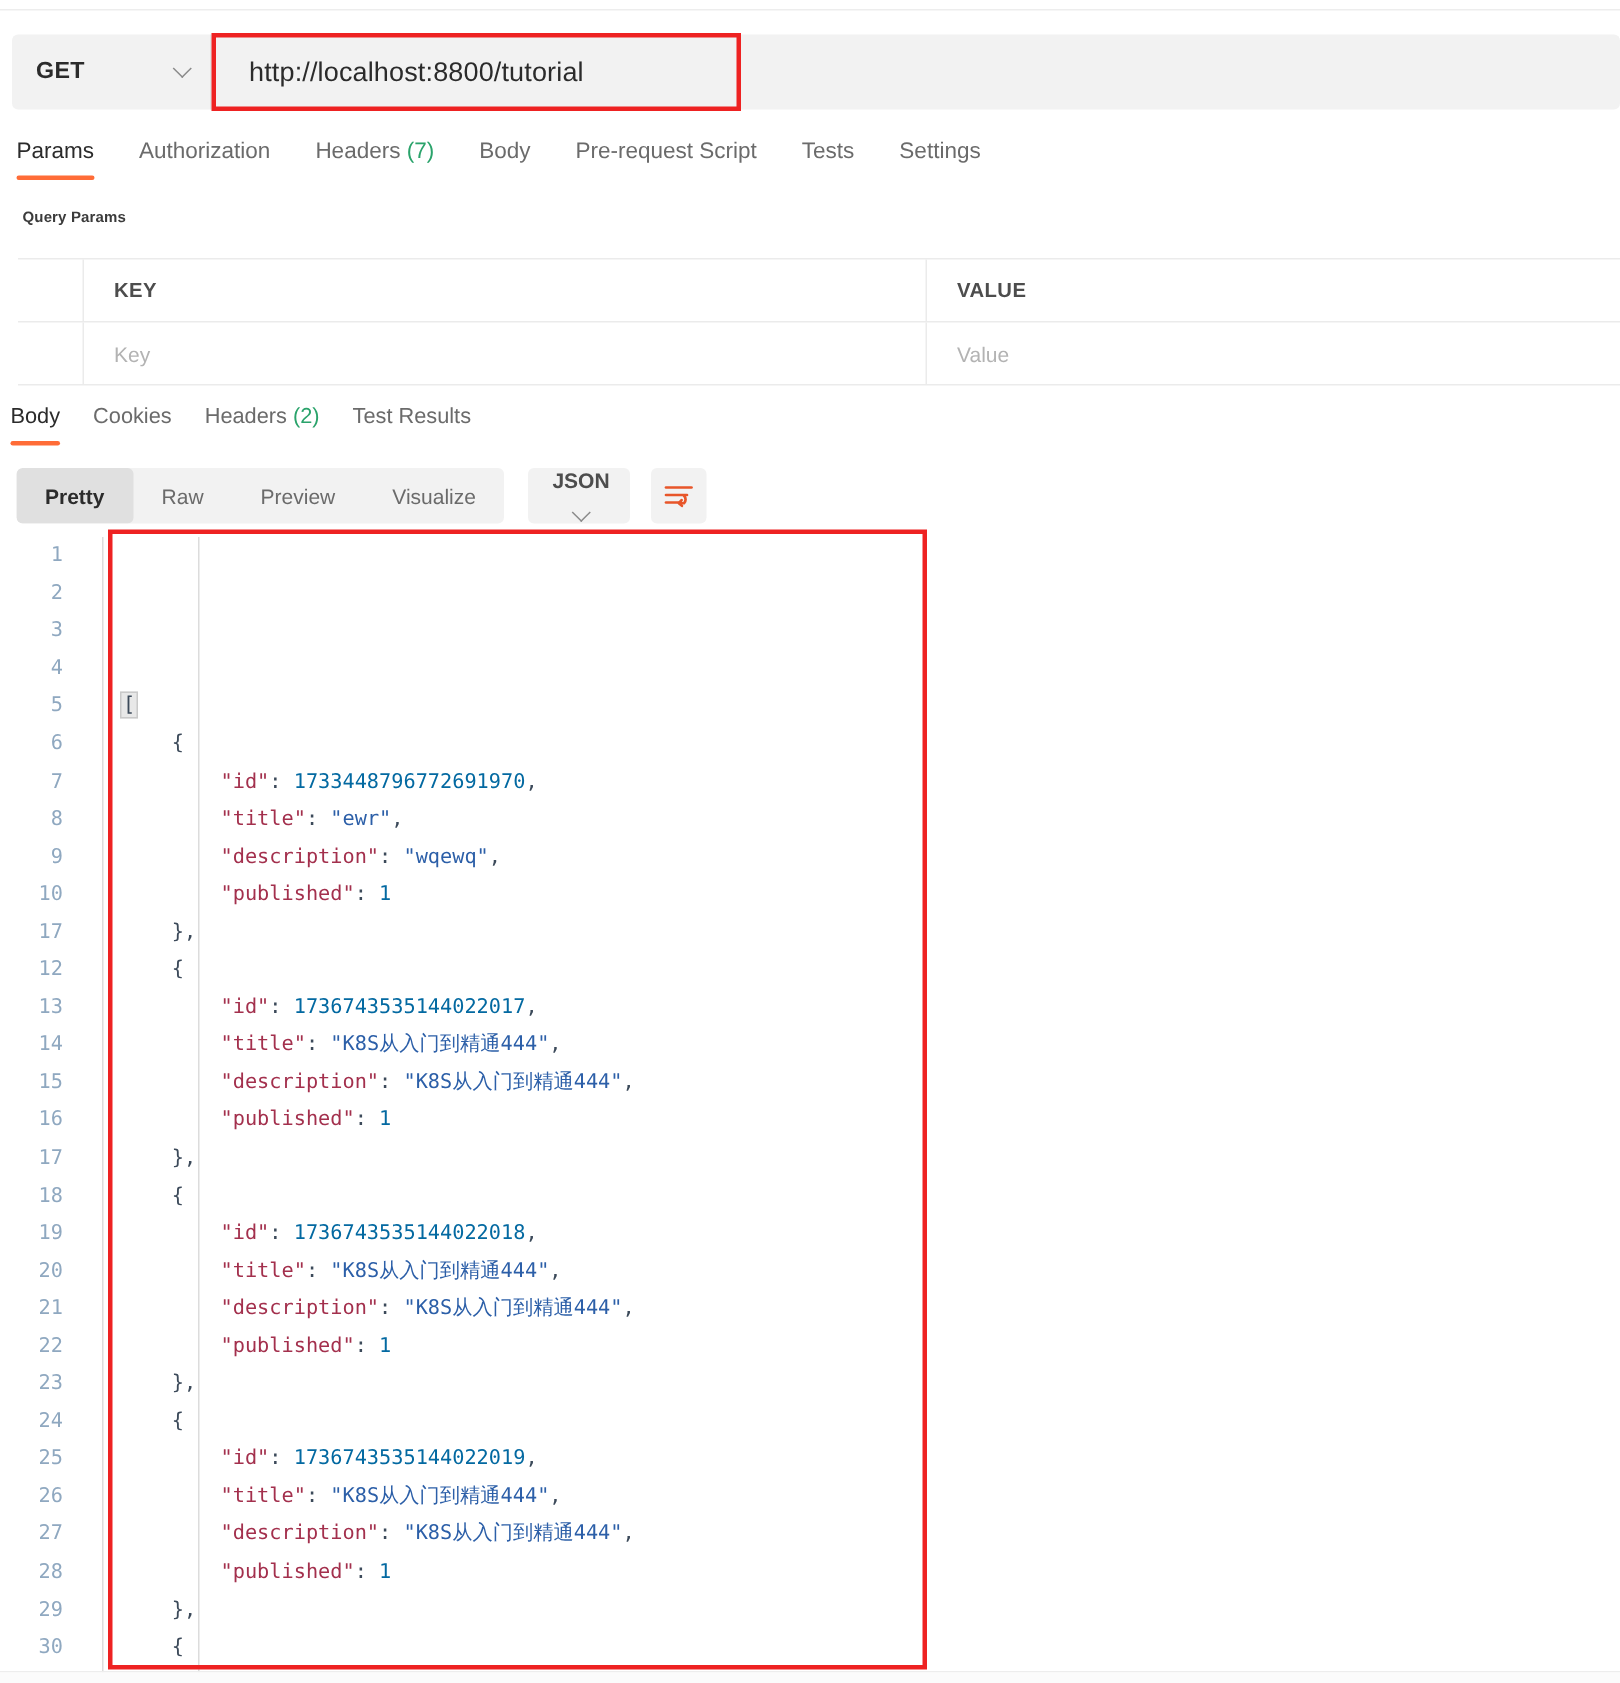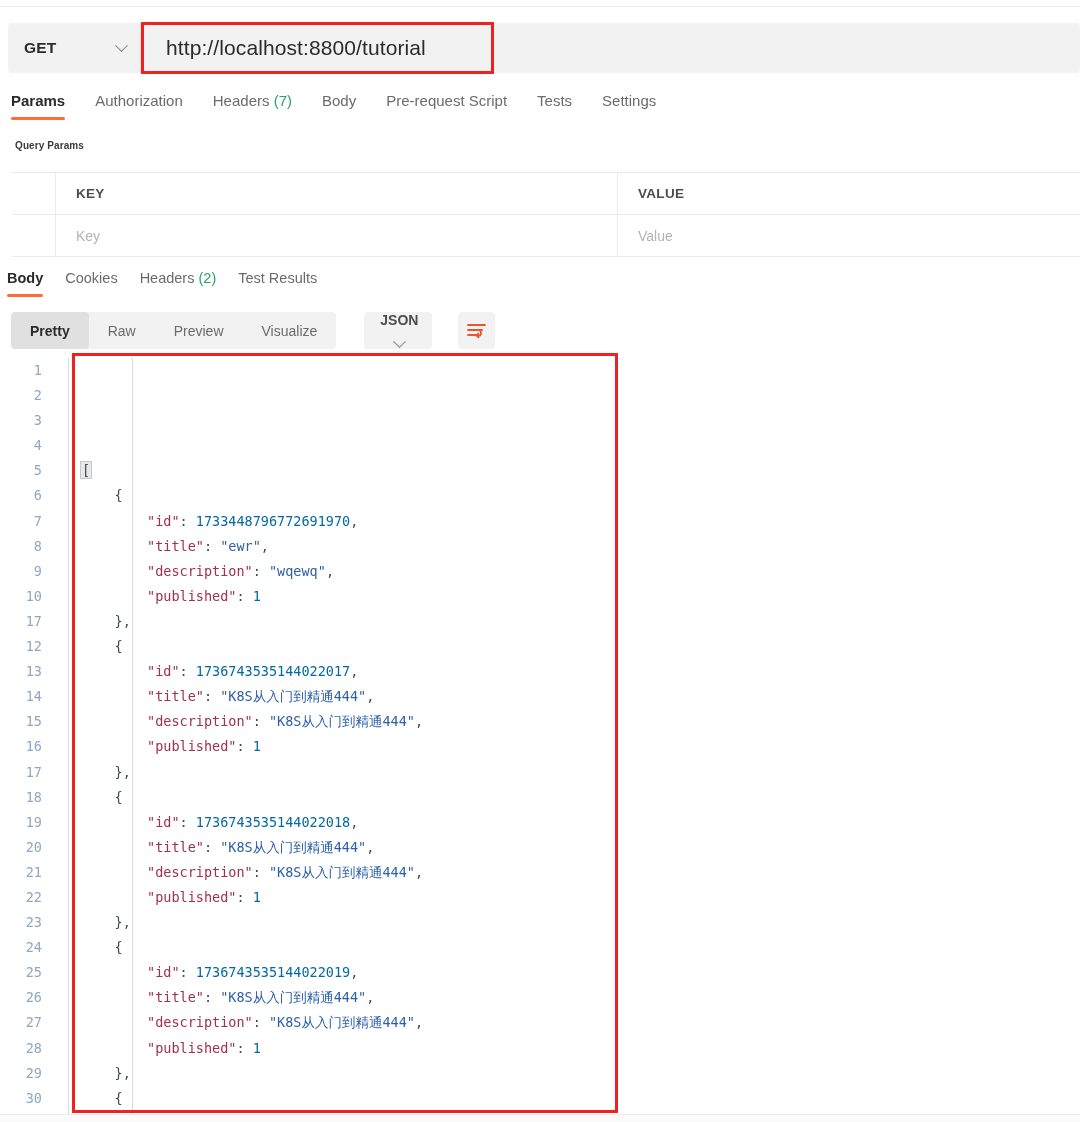--- a/index.html
+++ b/index.html
@@ -50,21 +50,21 @@
     display: inline-block;
     width: 9px; height: 9px;
     border-right: 1.6px solid #8a8a8a;
     border-bottom: 1.6px solid #8a8a8a;
     transform: rotate(45deg) translate(-2px,-2px);
   }
   .url-input {
     flex: 1;
     display: flex; align-items: center;
     padding-left: 25px;
-    font-size: 21px;
+    font-size: 18px;
     color: #2b2b2b;
     letter-spacing: .1px;
   }
 
   
   .redbox {
     position: absolute;
     border: 3px solid #ee2222;
     pointer-events: none;
     background: transparent;
@@ -81,21 +81,21 @@
     padding-left: 11px;
   }
   .tab {
     position: relative;
     font-size: 15px;
     color: #6b6b6b;
     padding: 2px 0 11px 0;
     margin-right: 30px;
     white-space: nowrap;
   }
-  .tab.active { color: #2b2b2b; font-weight: bold; }
+  .tab.active { color: #2b2b2b; font-weight: normal; }
   .tab.active::after {
     content: "";
     position: absolute; left: 0; right: 0; bottom: 0;
     height: 3px;
     background: #ff6c37;
     border-radius: 2px;
   }
   .tab .count { color: #2aa36b; }
 
   
@@ -137,21 +137,21 @@
     position: absolute; left: 0; top: 268px;
     width: 1080px; height: 36px;
     display: flex; align-items: flex-start;
     padding-left: 7px;
   }
   .resp-tabs .tab { margin-right: 22px; font-size: 14.5px; }
 
   
   .body-toolbar {
     position: absolute; left: 11px; top: 312px;
-    display: flex; align-items: center; gap: 18px;
+    display: flex; align-items: center; gap: 6px;
   }
   .seg-group {
     display: flex;
     background: #f2f2f2;
     border-radius: 4px;
     height: 37px;
     overflow: hidden;
   }
   .seg {
     display: flex; align-items: center;

